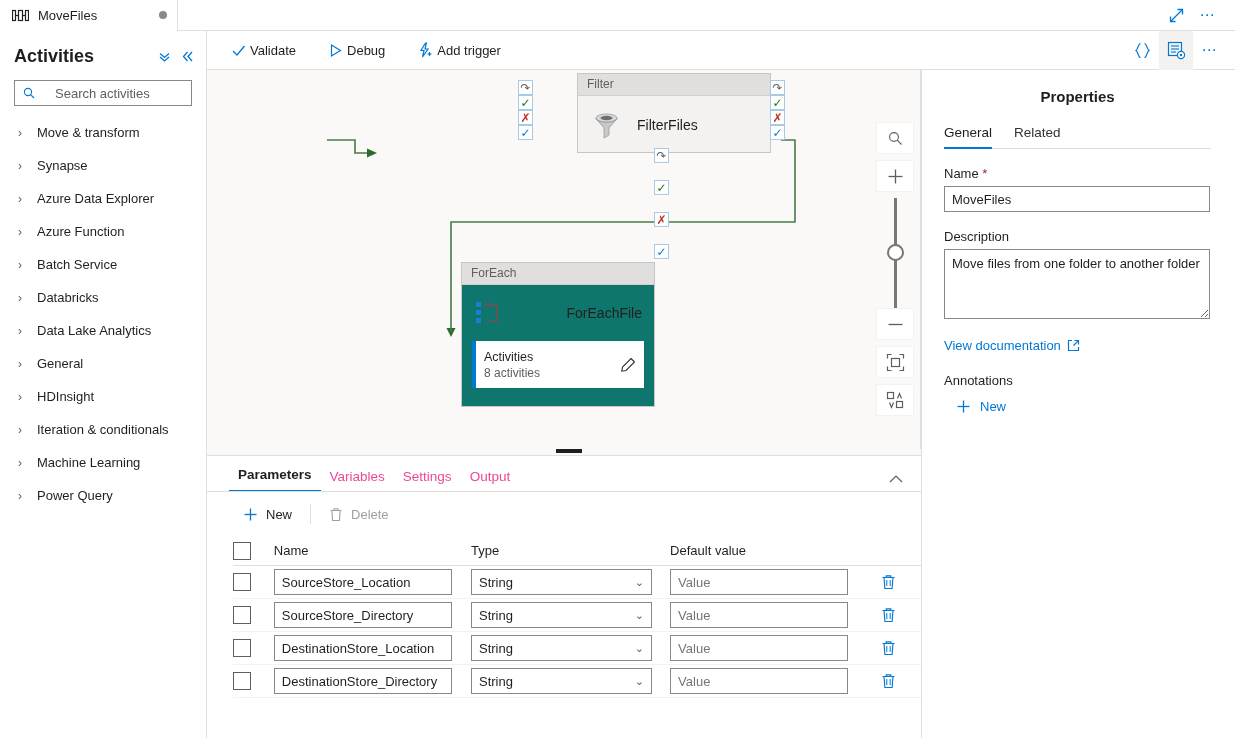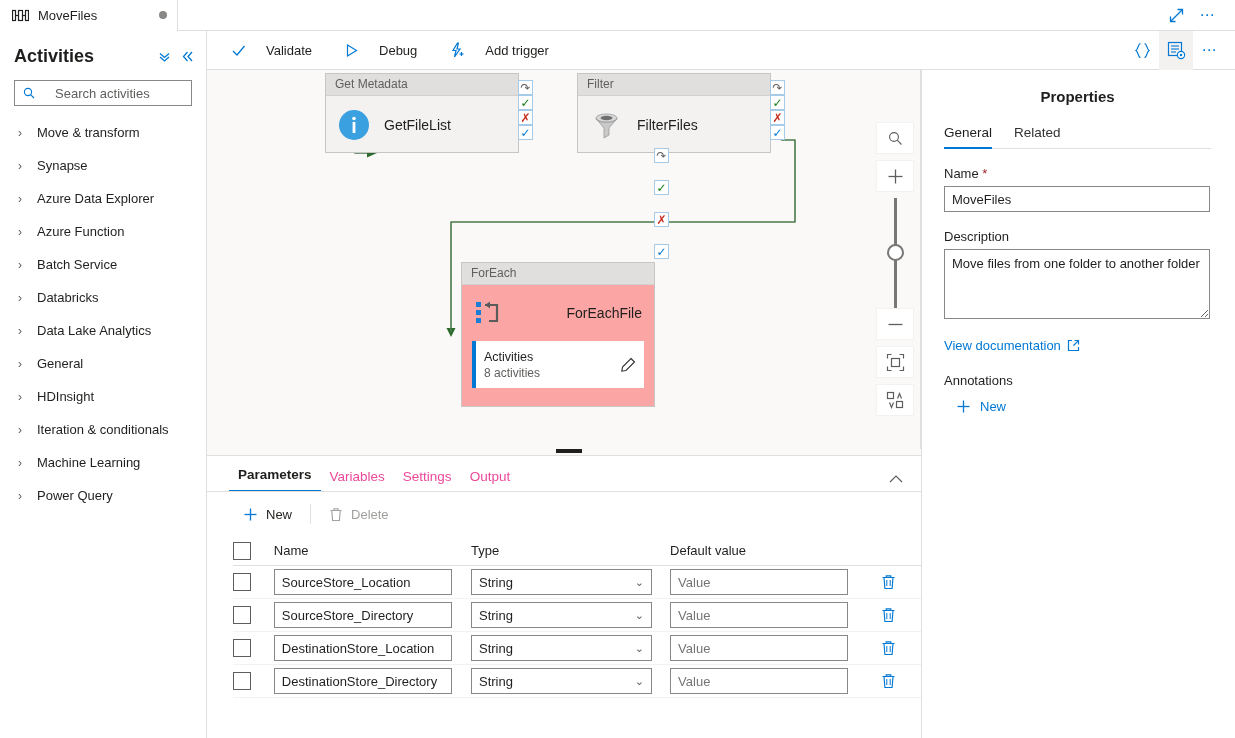--- a/index.html
+++ b/index.html
@@ -61,21 +61,21 @@
   .act-item .caret { color: #605e5c; font-size: 12px; width: 8px; }
   .act-item .lbl { font-size: 13px; color: #201f1e; }
 
   
   .canvas-toolbar {
     position: absolute; left: 207px; top: 31px; width: 1028px; height: 39px;
     background: #fff; border-bottom: 1px solid #e1dfdd;
     display: flex; align-items: center;
   }
   .tb-btn {
-    display: flex; align-items: center; gap: 20px; height: 39px;
+    display: flex; align-items: center; gap: 4px; height: 39px;
     padding: 7px 10px; margin-left: 12px; cursor: pointer; color: #201f1e; font-size: 13px;
   }
   .tb-btn:first-child { margin-left: 14px; }
   .tb-right { margin-left: auto; display: flex; align-items: center; height: 39px; }
   .tb-icon-btn {
     width: 34px; height: 39px; display: flex; align-items: center; justify-content: center;
     cursor: pointer; color: #0078d4;
   }
   .tb-icon-btn.active { background: #f3f2f1; }
   .tb-icon-btn:last-child { margin-right: 8px; }
@@ -373,33 +373,20 @@
     <svg width="714" height="379" style="position:absolute;left:0;top:0;">
 
       <path d="M120 70 L148 70 L148 83 L160 83" fill="none" stroke="#4a7a4a" stroke-width="1.6"></path>
       <polygon points="160,78.5 170,83 160,87.5" fill="#2d6b2d"></polygon>
 
       <path d="M574 70 L588 70 L588 152 L244 152 L244 258" fill="none" stroke="#4a7a4a" stroke-width="1.6" stroke-linejoin="round"></path>
       <polygon points="239.5,258 248.5,258 244,267" fill="#2d6b2d"></polygon>
       <path d="M244 258 L244 262" fill="none" stroke="#4a7a4a" stroke-width="1.6"></path>
     </svg>
 
-    <div class="node" style="left:118px; top:3px; width:194px; height:80px;">
-      <div class="node-head">Get Metadata</div>
-      <div class="node-body" style="height:57px;">
-        <span>
-          <svg width="32" height="32" viewBox="0 0 32 32">
-            <circle cx="16" cy="16" r="15" fill="#3aa0e0"></circle>
-            <rect x="14.6" y="13" width="2.8" height="11" fill="#fff"></rect>
-            <circle cx="16" cy="9.5" r="1.8" fill="#fff"></circle>
-          </svg>
-        </span>
-        <span class="node-name">GetFileList</span>
-      </div>
-    </div>
     <div class="handles" style="left:311px; top:10px;">
       <div class="handle h-retry">↷</div>
       <div class="handle h-ok">✓</div>
       <div class="handle h-fail">✗</div>
       <div class="handle h-done">✓</div>
     </div>
 
     <div class="node" style="left:370px; top:3px; width:194px; height:80px;">
       <div class="node-head">Filter</div>
       <div class="node-body" style="height:57px;">
@@ -413,21 +400,21 @@
         <span class="node-name">FilterFiles</span>
       </div>
     </div>
     <div class="handles" style="left:563px; top:10px;">
       <div class="handle h-retry">↷</div>
       <div class="handle h-ok">✓</div>
       <div class="handle h-fail">✗</div>
       <div class="handle h-done">✓</div>
     </div>
 
-    <div class="node" style="left:254px; top:192px; width:194px; height:145px; background:#fca5a5;">
+    <div class="node" style="left:254px; top:192px; width:194px; height:145px; background:#0f766e;">
       <div class="node-head">ForEach</div>
       <div class="node-body" style="height:56px;justify-content:space-between;">
         <span>
           <svg width="30" height="30" viewBox="0 0 30 30">
             <rect x="2" y="4" width="5" height="5" fill="#1a7fd4"></rect>
             <rect x="2" y="12" width="5" height="5" fill="#1a7fd4"></rect>
             <rect x="2" y="20" width="5" height="5" fill="#1a7fd4"></rect>
             <path d="M11 7h12v16h-8" fill="none" stroke="#5a5a5a" stroke-width="2.2"></path>
             <polygon points="11,7 16,3.5 16,10.5" fill="#5a5a5a"></polygon>
           </svg>

